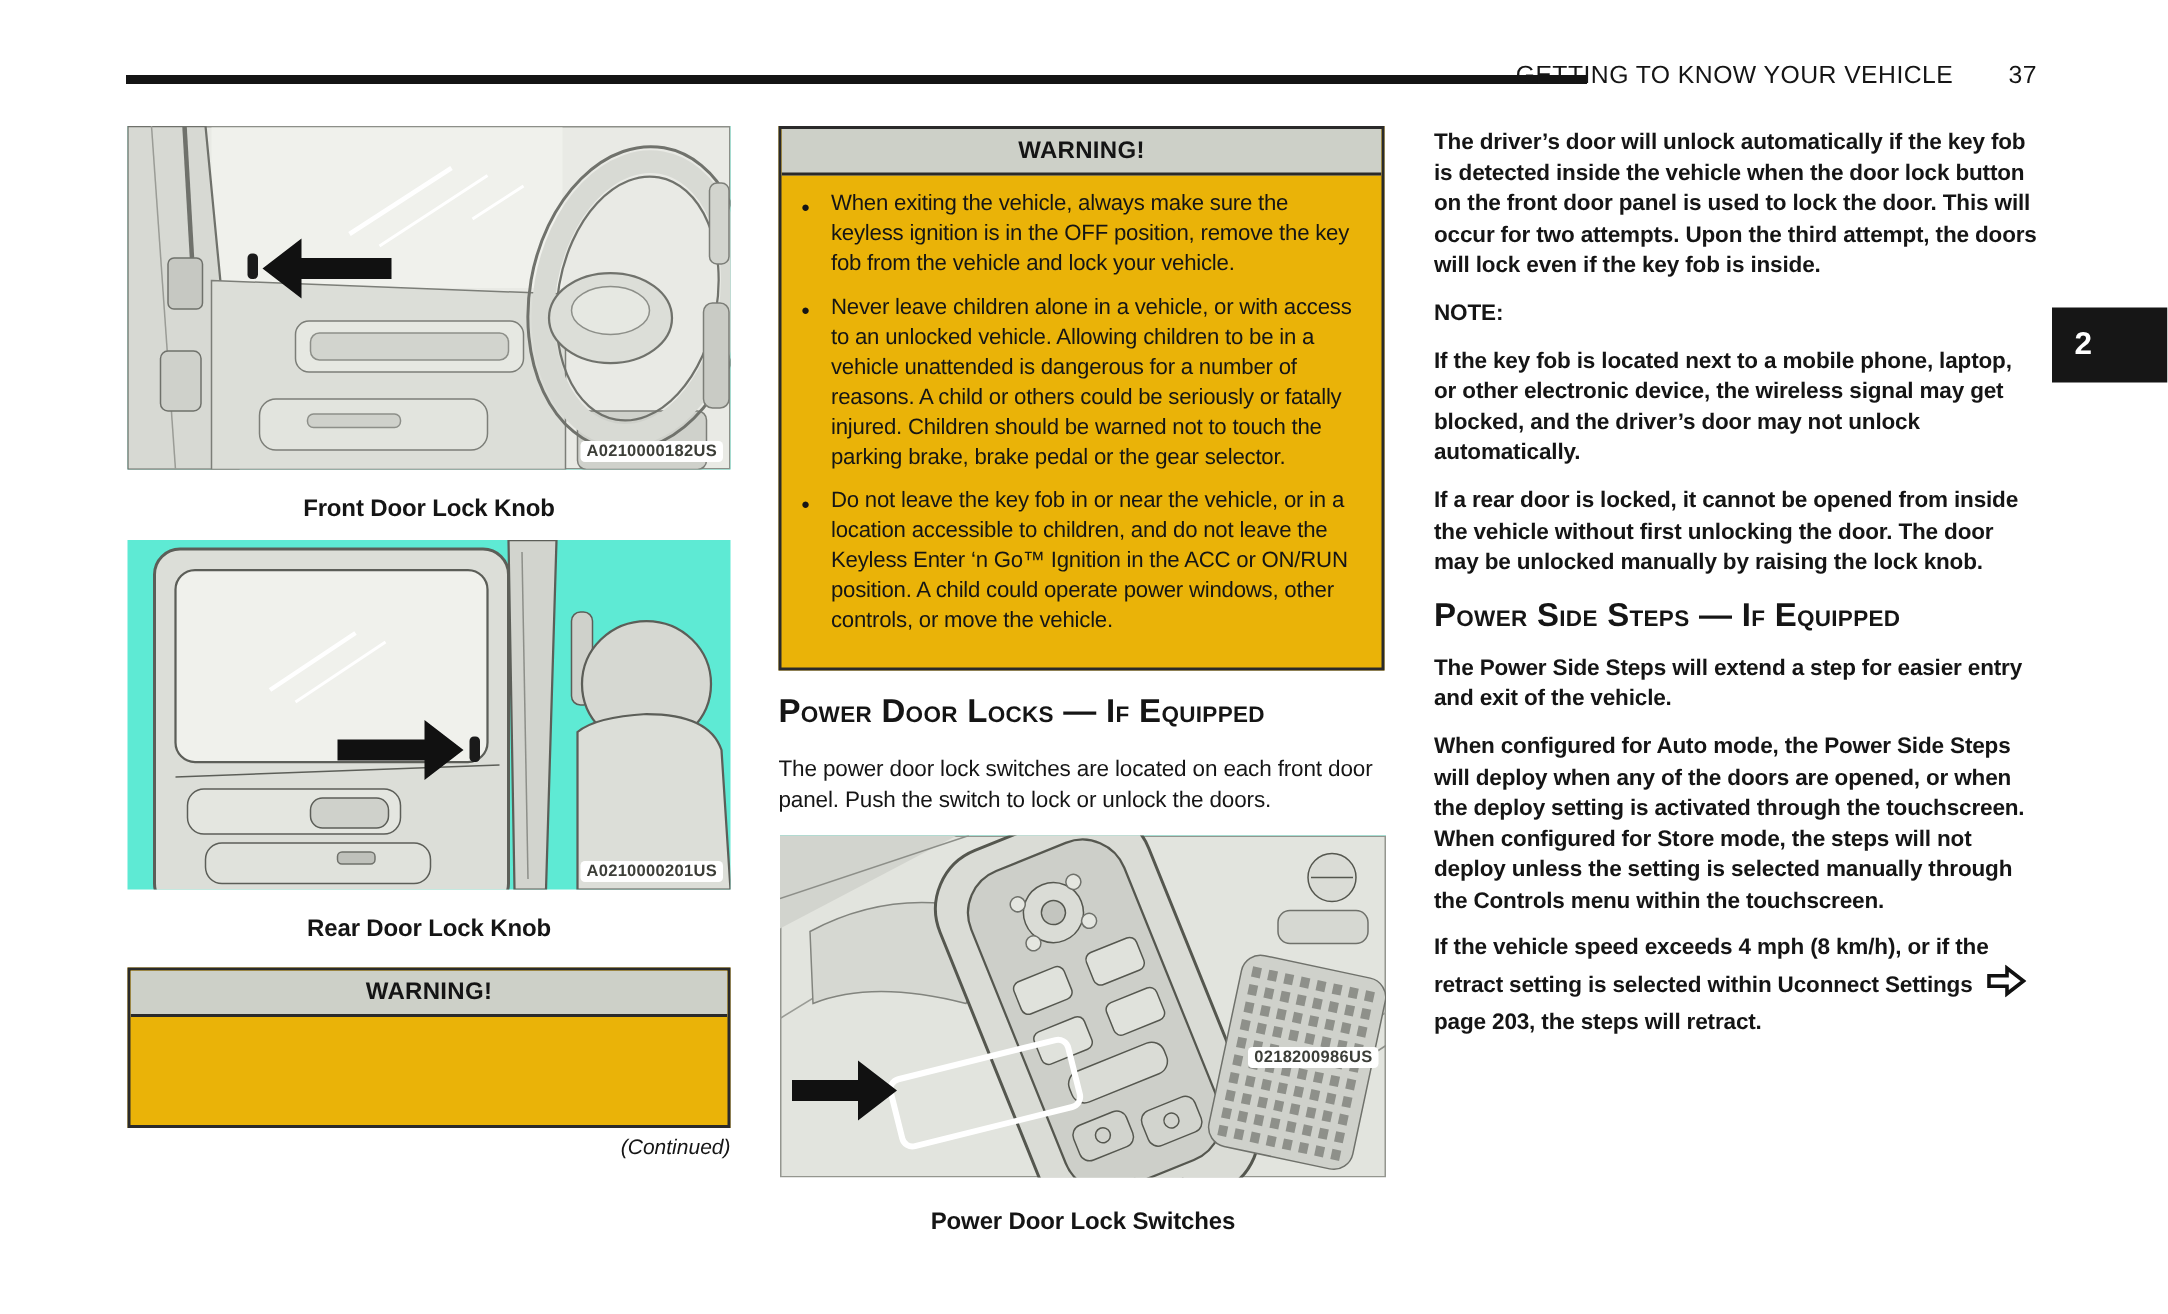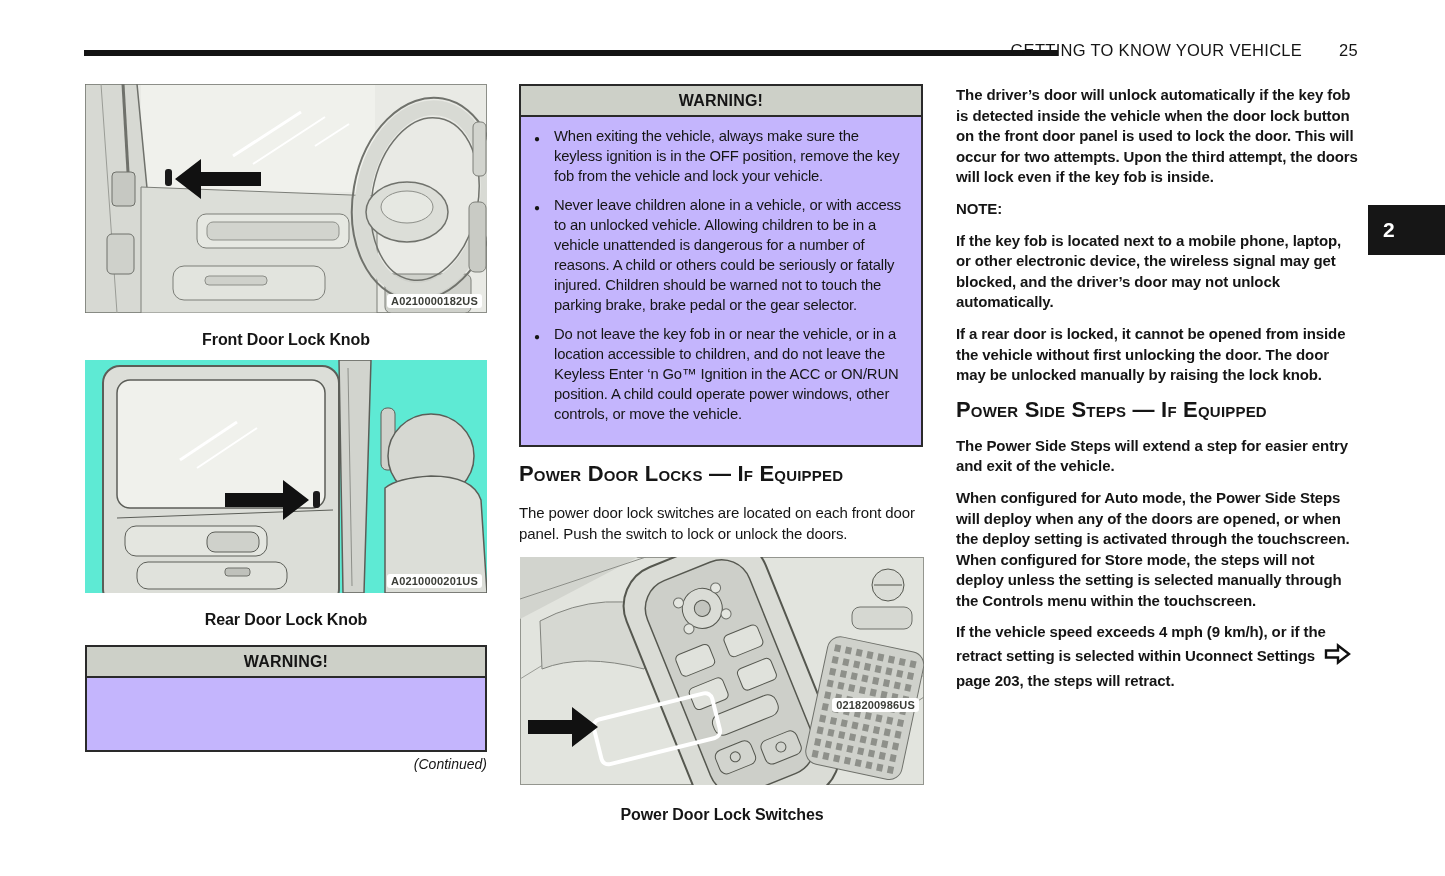--- a/index.html
+++ b/index.html
@@ -21,21 +21,21 @@
   }
   
   .fig{background:#5eead4;}
   .fig svg{display:block;}
   .fig-code{
     position:absolute;right:5px;bottom:5px;background:#fff;border-radius:3px;
     padding:1px 4px;font-size:11px;font-weight:bold;color:#3c3e38;letter-spacing:.2px;
   }
   .caption{font-weight:bold;font-size:16px;text-align:center;letter-spacing:-.1px;}
   
-  .warnbox{border:2px solid #2a2a2a;box-sizing:border-box;background:#c4b5fd;overflow:hidden;}
+  .warnbox{border:2px solid #2a2a2a;box-sizing:border-box;background:#eab308;overflow:hidden;}
   .warnbox .hd{
     background:#cdd0c8;border-bottom:2px solid #2a2a2a;text-align:center;
     font-weight:bold;font-size:16px;padding:6px 0 5px;letter-spacing:.2px;
   }
   .warnbox ul{list-style:none;margin:0;padding:9px 12px 8px 10px;}
   .warnbox li{
     position:relative;padding-left:23px;margin:0 0 9px 0;
     font-size:14.8px;line-height:20px;letter-spacing:-.15px;
   }
   .warnbox li:last-child{margin-bottom:0;}
@@ -50,21 +50,21 @@
   }
   .continued{font-style:italic;font-size:14px;text-align:right;}
   .xref-arrow{display:inline-block;vertical-align:-4px;margin:0 3px 0 5px;}
 </style>
 </head>
 <body>
 
 <div class="abs header-rule"></div>
 <div class="abs header-text">
   <span>GETTING TO KNOW YOUR VEHICLE</span>
-  <span class="pgnum">25</span>
+  <span class="pgnum">37</span>
 </div>
 <div class="abs chapter-tab">
   <span>2</span>
 </div>
 
 <div class="abs fig" style="left:85px;top:84px;width:402px;height:229px;">
   <svg width="402" height="229" viewBox="0 0 402 229">
     <rect x="0.5" y="0.5" width="401" height="228" fill="#e9eae5" stroke="#8d8f89"></rect>
     <rect x="56" y="1" width="234" height="107" fill="#f0f1ec"></rect>
     <line x1="148" y1="72" x2="216" y2="28" stroke="#ffffff" stroke-width="3"></line>
@@ -192,21 +192,21 @@
 
 <div class="abs flow body-text" style="left:956px;top:85px;width:402px;">
   <p>The driver’s door will unlock automatically if the key fob is detected inside the vehicle when the door lock button on the front door panel is used to lock the door. This will occur for two attempts. Upon the third attempt, the doors will lock even if the key fob is inside.</p>
   <p class="note-label">NOTE:</p>
   <p>If the key fob is located next to a mobile phone, laptop, or other electronic device, the wireless signal may get blocked, and the driver’s door may not unlock automatically.</p>
   <p>If a rear door is locked, it cannot be opened from inside the vehicle without first unlocking the door. The door may be unlocked manually by raising the lock knob.</p>
   <h2 class="sc-heading" style="margin:8px 0 13px 0;">Power Side Steps — If Equipped</h2>
   <p>The Power Side Steps will extend a step for easier entry and exit of the vehicle.</p>
   <p>When configured for Auto mode, the Power Side Steps will deploy when any of the doors are opened, or when the deploy setting is activated through the touchscreen. When configured for Store mode, the steps will not deploy unless the setting is selected manually through the Controls menu within the touchscreen.</p>
   <p>
-    <span>If the vehicle speed exceeds 4 mph (9 km/h), or if the retract setting is selected within Uconnect Settings</span>
+    <span>If the vehicle speed exceeds 4 mph (8 km/h), or if the retract setting is selected within Uconnect Settings</span>
     <span class="xref-arrow">
       <svg width="27" height="22" viewBox="0 0 27 22">
         <polygon points="2,7.5 14,7.5 14,2.5 25,11 14,19.5 14,14.5 2,14.5" fill="#ffffff" stroke="#111111" stroke-width="2.4" stroke-linejoin="miter"></polygon>
       </svg>
     </span>
     <span>page 203, the steps will retract.</span>
   </p>
 </div>
 
 </body></html>

